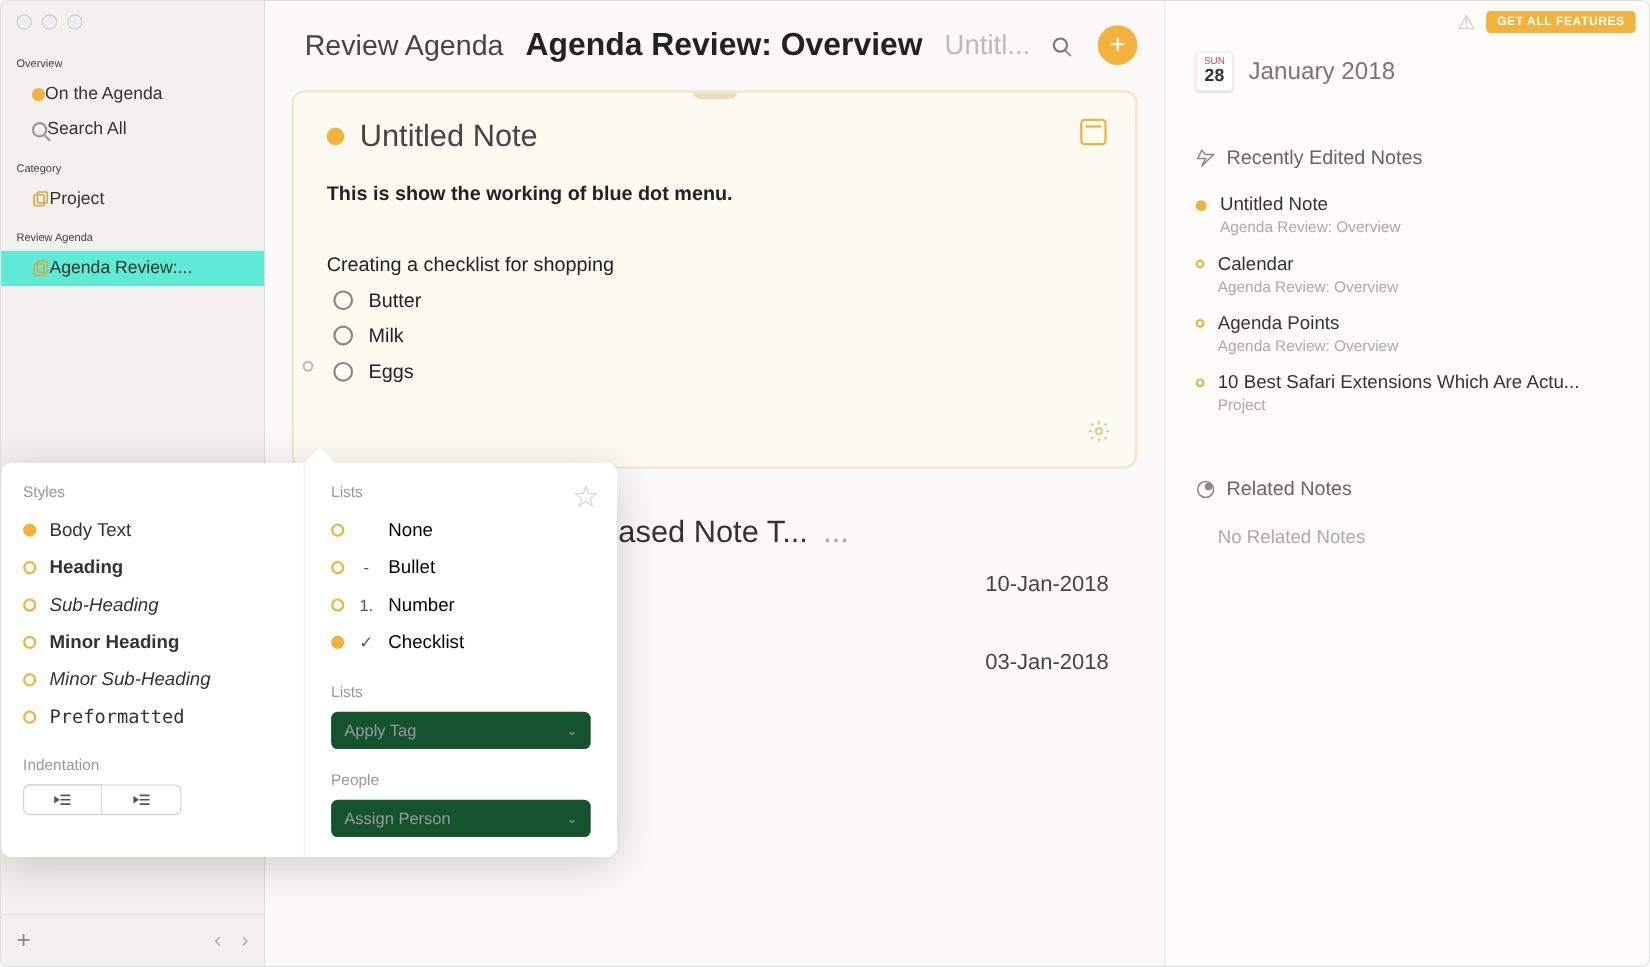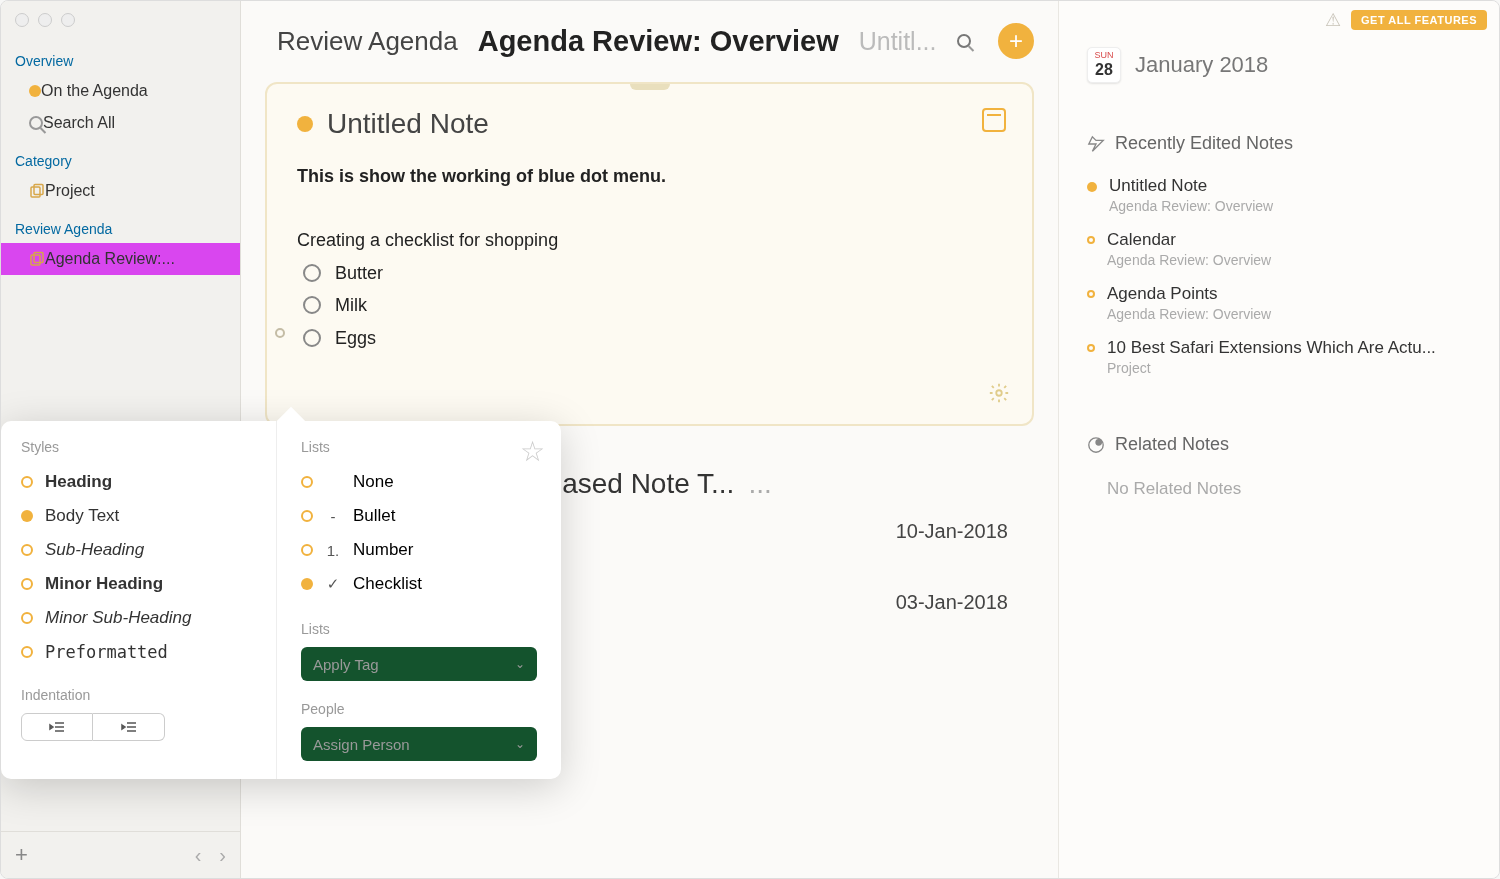--- a/index.html
+++ b/index.html
@@ -2,23 +2,23 @@
 <html><head>
 <meta charset="utf-8">
 <style>
 * { margin: 0; padding: 0; box-sizing: border-box; font-family: -apple-system, BlinkMacSystemFont, "Segoe UI", Helvetica, sans-serif; }
 body { width: 1500px; height: 879px; background: #f7f7f6; display: flex; overflow: hidden; position: relative; border: 1px solid #ddd; border-radius: 8px; }
 
 
 .sidebar { width: 240px; background: #f2f1ee; border-right: 1px solid #e0ded9; display: flex; flex-direction: column; position: relative; }
 .traffic { display: flex; gap: 9px; padding: 12px 14px; }
 .traffic span { width: 14px; height: 14px; border-radius: 50%; border: 1px solid #ccc; background: #eee; }
-.sb-section-h { font-size: 14px; color: #0369a1; padding: 14px 14px 6px 14px; }
+.sb-section-h { font-size: 10px; color: #404040; padding: 14px 14px 6px 14px; }
 .sb-item { display: flex; align-items: center; gap: 0; padding: 7px 14px 7px 28px; font-size: 16px; color: #333; cursor: pointer; }
-.sb-item.selected { background: #d946ef; }
+.sb-item.selected { background: #5eead4; }
 .bullet-filled { width: 12px; height: 12px; border-radius: 50%; background: #f1b23e; flex-shrink: 0; }
 .bullet-open { width: 12px; height: 12px; border-radius: 50%; border: 2px solid #f1b23e; flex-shrink: 0; }
 .bullet-outline { width: 11px; height: 11px; border-radius: 50%; border: 2px solid #bbb; flex-shrink: 0; }
 .icon-cal-today { width: 16px; height: 16px; border: 2px solid #888; border-radius: 3px; position: relative; }
 .icon-cal-today::after { content:''; position:absolute; top:4px; left:2px; right:2px; bottom:2px; background:#888; border-radius:1px; }
 .icon-search { width: 14px; height: 14px; border: 2px solid #999; border-radius: 50%; position: relative; }
 .icon-search::after { content:''; position:absolute; width:2px; height:7px; background:#999; bottom:-6px; right:-3px; transform:rotate(-45deg); }
 .icon-copy { width: 16px; height: 16px; position: relative; }
 .icon-copy svg { width: 100%; height: 100%; }
 .sb-footer { margin-top: auto; border-top: 1px solid #e0ded9; padding: 10px 14px; display: flex; align-items: center; justify-content: space-between; }
@@ -268,26 +268,26 @@
       </svg>
     <span>Related Notes</span>
   </div>
   <div class="norel">No Related Notes</div>
 </div>
 
 <div class="popover">
   <div class="pop-col1">
     <div class="pop-h">Styles</div>
     <div class="style-item">
-      <span class="bullet-open"></span>
-      <span class="lbl st-heading">Heading</span>
-    </div>
-    <div class="style-item">
       <span class="bullet-filled"></span>
       <span class="lbl">Body Text</span>
+    </div>
+    <div class="style-item">
+      <span class="bullet-open"></span>
+      <span class="lbl st-heading">Heading</span>
     </div>
     <div class="style-item">
       <span class="bullet-open"></span>
       <span class="lbl st-sub">Sub-Heading</span>
     </div>
     <div class="style-item">
       <span class="bullet-open"></span>
       <span class="lbl st-minor">Minor Heading</span>
     </div>
     <div class="style-item">

